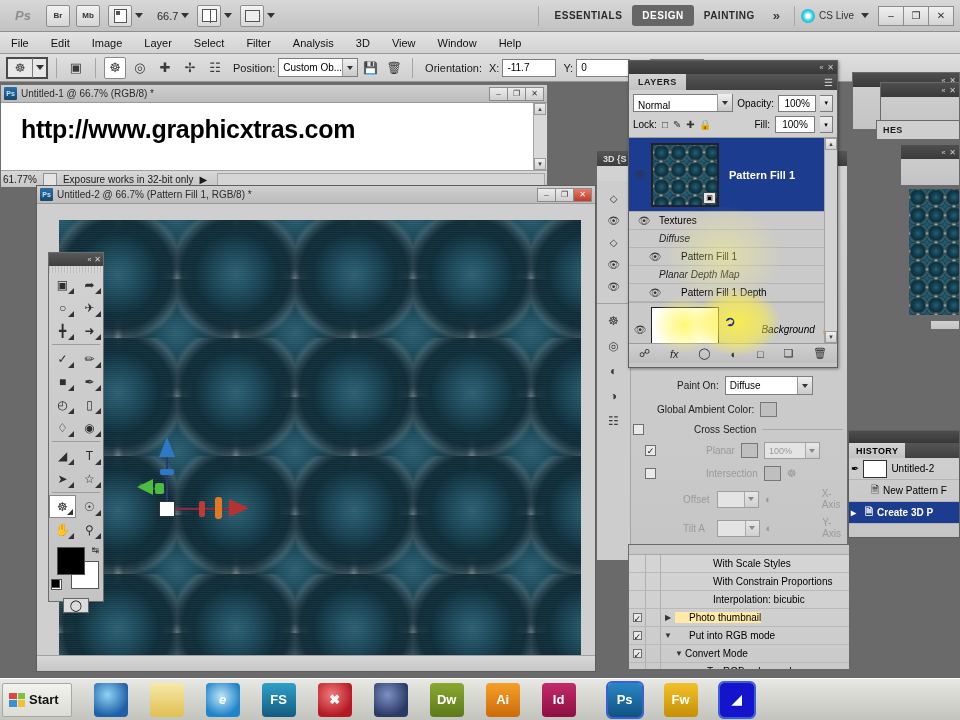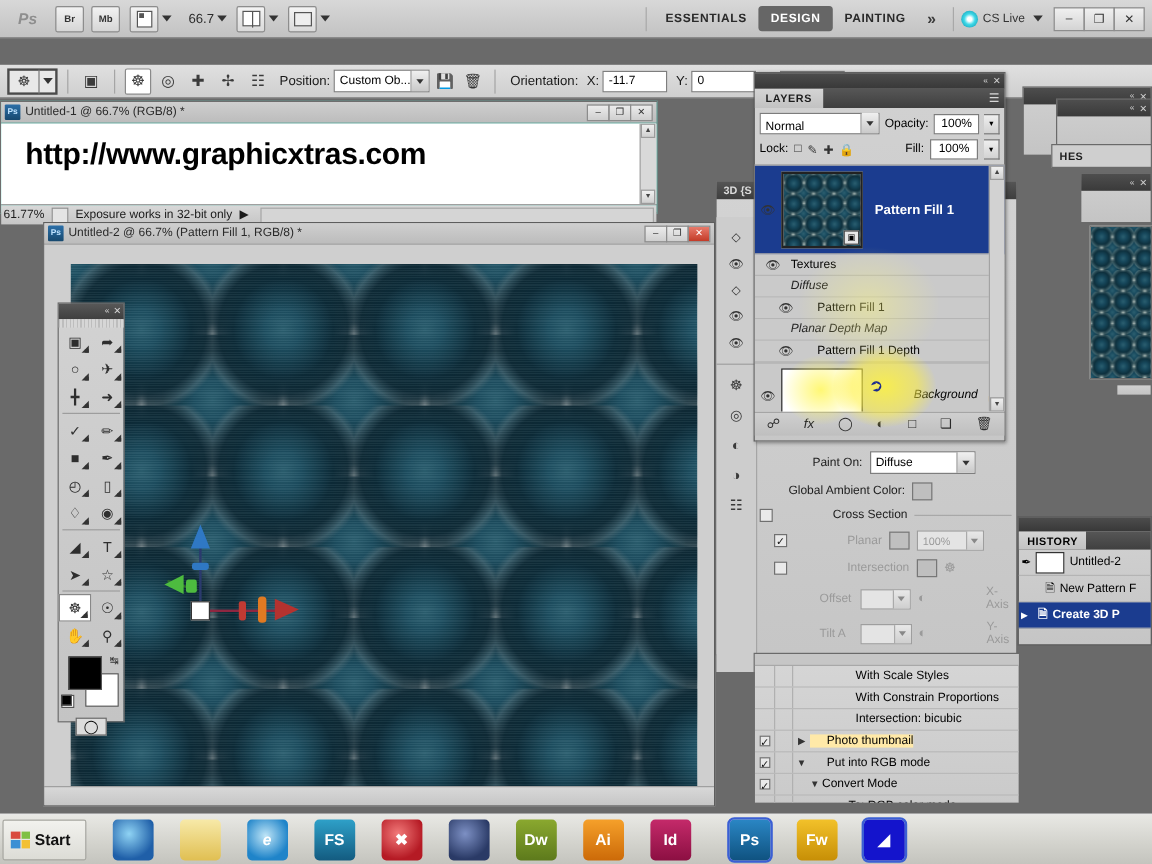--- a/index.html
+++ b/index.html
@@ -110,21 +110,21 @@
   .sel-arrow:after{content:"";border-left:3px solid transparent;border-right:3px solid transparent;border-top:4px solid #333;}
   .ob-field {
     height: 18px; width: 54px; border:1px solid #7e7e7e; background:#fff;
     font-size:10px; padding-left:4px; display:flex; align-items:center;
   }
   .ob-btn { width:20px;height:20px; display:flex;align-items:center;justify-content:center;font-size:12px;color:#333;}
 
   
   .docwin1 {
     position: absolute; left: 0; top: 84px; width: 548px; height: 94px;
-    background: #5eead4; border: 1px solid #6e6e6e;
+    background: #15803d; border: 1px solid #6e6e6e;
   }
   .doctitle {
     height: 18px; background: linear-gradient(#cfcfcf,#bcbcbc);
     display: flex; align-items: center; padding: 0 3px; border-bottom:1px solid #9a9a9a;
     font-size: 10px; color:#2a2a2a;
   }
   .doc-ps-ico {
     width: 13px; height: 13px; background: linear-gradient(#2b6fa8,#17496f);
     color:#bfe3ff; font-size:7px; font-weight:bold; display:flex;align-items:center;justify-content:center;
     margin-right:4px; border-radius:1px;
@@ -425,20 +425,33 @@
         <span class="caret"></span>
       </div>
       <div class="winbtns">
         <div class="winbtn">–</div>
         <div class="winbtn">❐</div>
         <div class="winbtn">✕</div>
       </div>
     </div>
   </div>
 
+  <div class="menubar">
+    <div class="menu-item">File</div>
+    <div class="menu-item">Edit</div>
+    <div class="menu-item">Image</div>
+    <div class="menu-item">Layer</div>
+    <div class="menu-item">Select</div>
+    <div class="menu-item">Filter</div>
+    <div class="menu-item">Analysis</div>
+    <div class="menu-item">3D</div>
+    <div class="menu-item">View</div>
+    <div class="menu-item">Window</div>
+    <div class="menu-item">Help</div>
+  </div>
 
   <div class="optionsbar">
     <div class="tool-preset">
       <div class="tp-icon">☸</div>
       <div class="tp-sep"></div>
       <div class="tp-car">
           <span class="caret" style="margin:0"></span>
         </div>
     </div>
     <div class="obsep"></div>
@@ -801,21 +814,21 @@
     <div class="act-row">
       <span class="act-chk"></span>
       <span class="act-chk2"></span>
       <span class="act-tri"></span>
       <span class="act-txt" style="padding-left:38px">With Constrain Proportions</span>
     </div>
     <div class="act-row">
       <span class="act-chk"></span>
       <span class="act-chk2"></span>
       <span class="act-tri"></span>
-      <span class="act-txt" style="padding-left:38px">Intersection: bicubic</span>
+      <span class="act-txt" style="padding-left:38px">Interpolation: bicubic</span>
     </div>
     <div class="act-row">
       <span class="act-chk">
           <span class="cbx checked"></span>
         </span>
       <span class="act-chk2"></span>
       <span class="act-tri">▶</span>
       <span class="act-txt act-hl">Photo thumbnail</span>
     </div>
     <div class="act-row">

